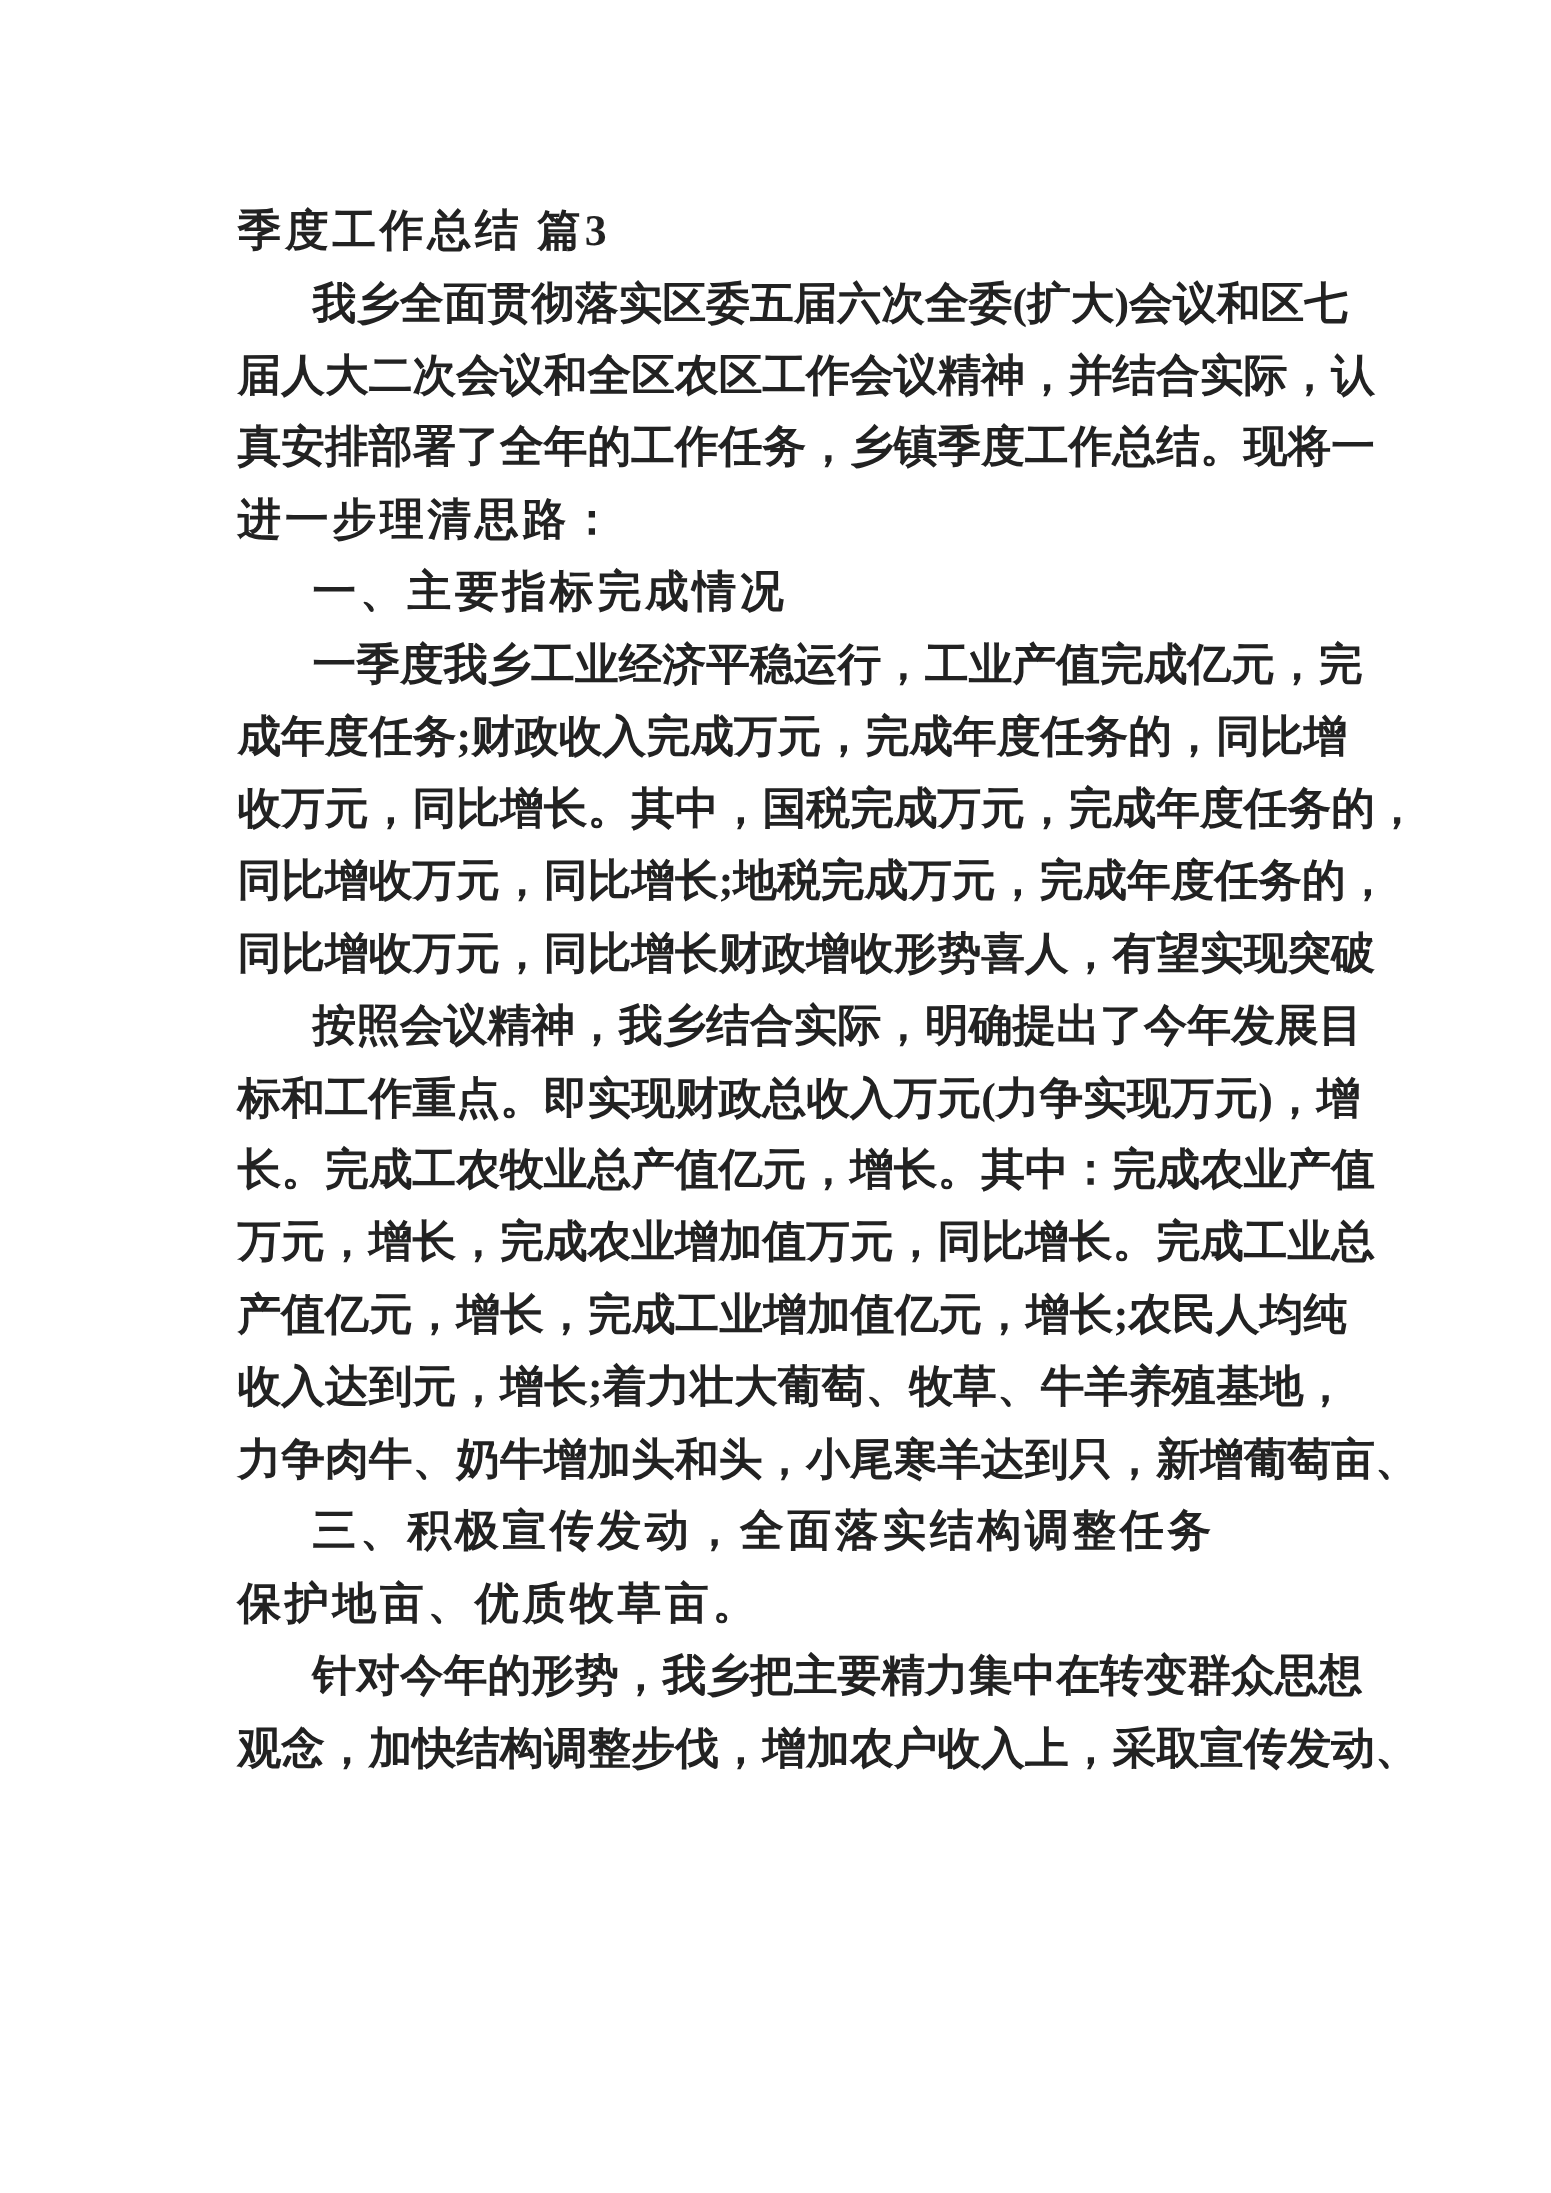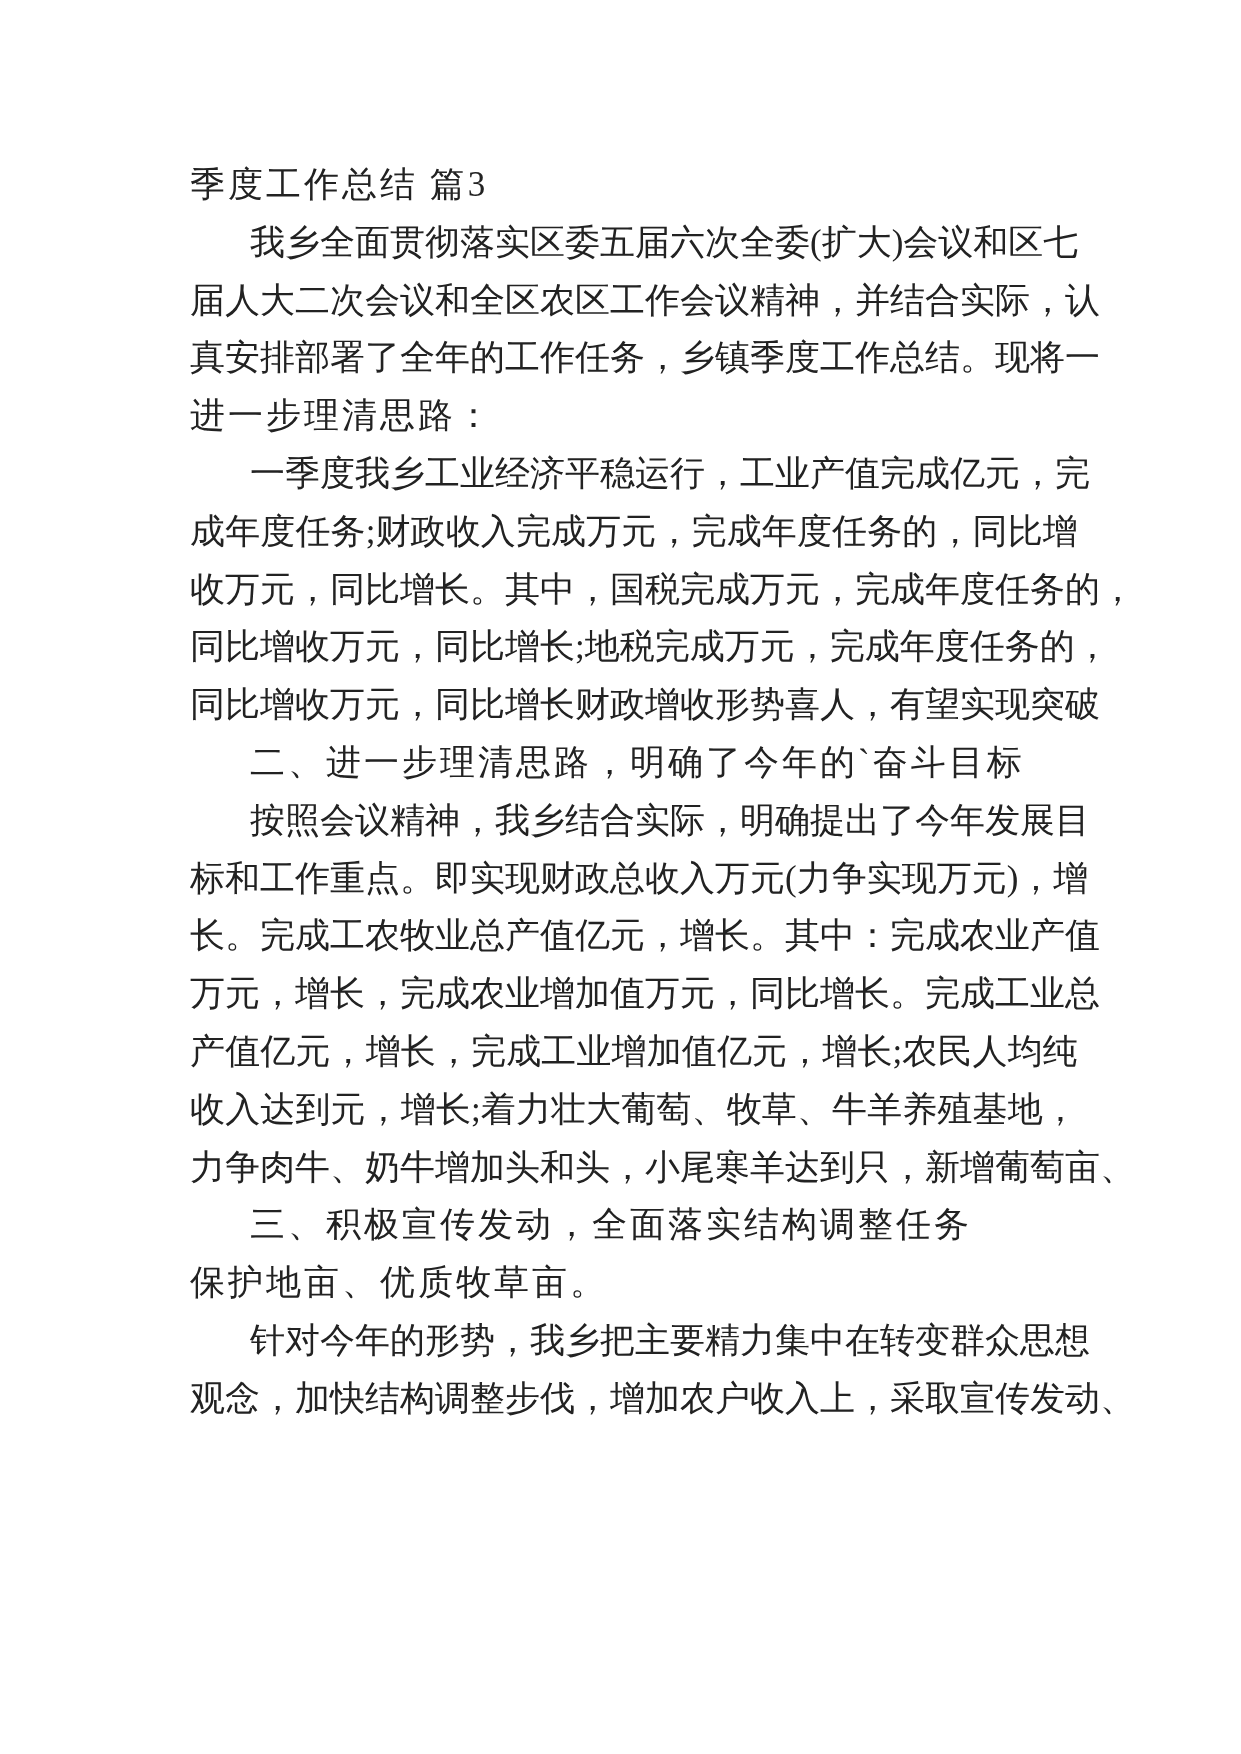--- a/index.html
+++ b/index.html
@@ -19,21 +19,21 @@
     left: 190px;
     top: 156px;
     width: 888px;
   }
   .line {
     height: 57.8px;
     line-height: 57.8px;
     font-size: 35px;
     letter-spacing: 3px;
     white-space: nowrap;
-    font-weight: 400;
+    font-weight: 700;
   }
   .indent {
     padding-left: 60px;
   }
   
   .just {
     display: flex;
     justify-content: space-between;
     letter-spacing: 0;
     white-space: normal;
@@ -127,20 +127,21 @@
       <span>作</span>
       <span>总</span>
       <span>结</span>
       <span>。</span>
       <span>现</span>
       <span>将</span>
       <span>一</span>
     </div>
   <div class="line">进一步理清思路：</div>
 
+  <div class="line indent">一、主要指标完成情况</div>
 
   <div class="line indent just">
       <span>一</span>
       <span>季</span>
       <span>度</span>
       <span>我</span>
       <span>乡</span>
       <span>工</span>
       <span>业</span>
       <span>经</span>
@@ -269,21 +270,20 @@
       <span>人</span>
       <span>，</span>
       <span>有</span>
       <span>望</span>
       <span>实</span>
       <span>现</span>
       <span>突</span>
       <span>破</span>
     </div>
 
-  <div class="line indent">二、进一步理清思路，明确了今年的`奋斗目标</div>
 
   <div class="line indent just">
       <span>按</span>
       <span>照</span>
       <span>会</span>
       <span>议</span>
       <span>精</span>
       <span>神</span>
       <span>，</span>
       <span>我</span>

